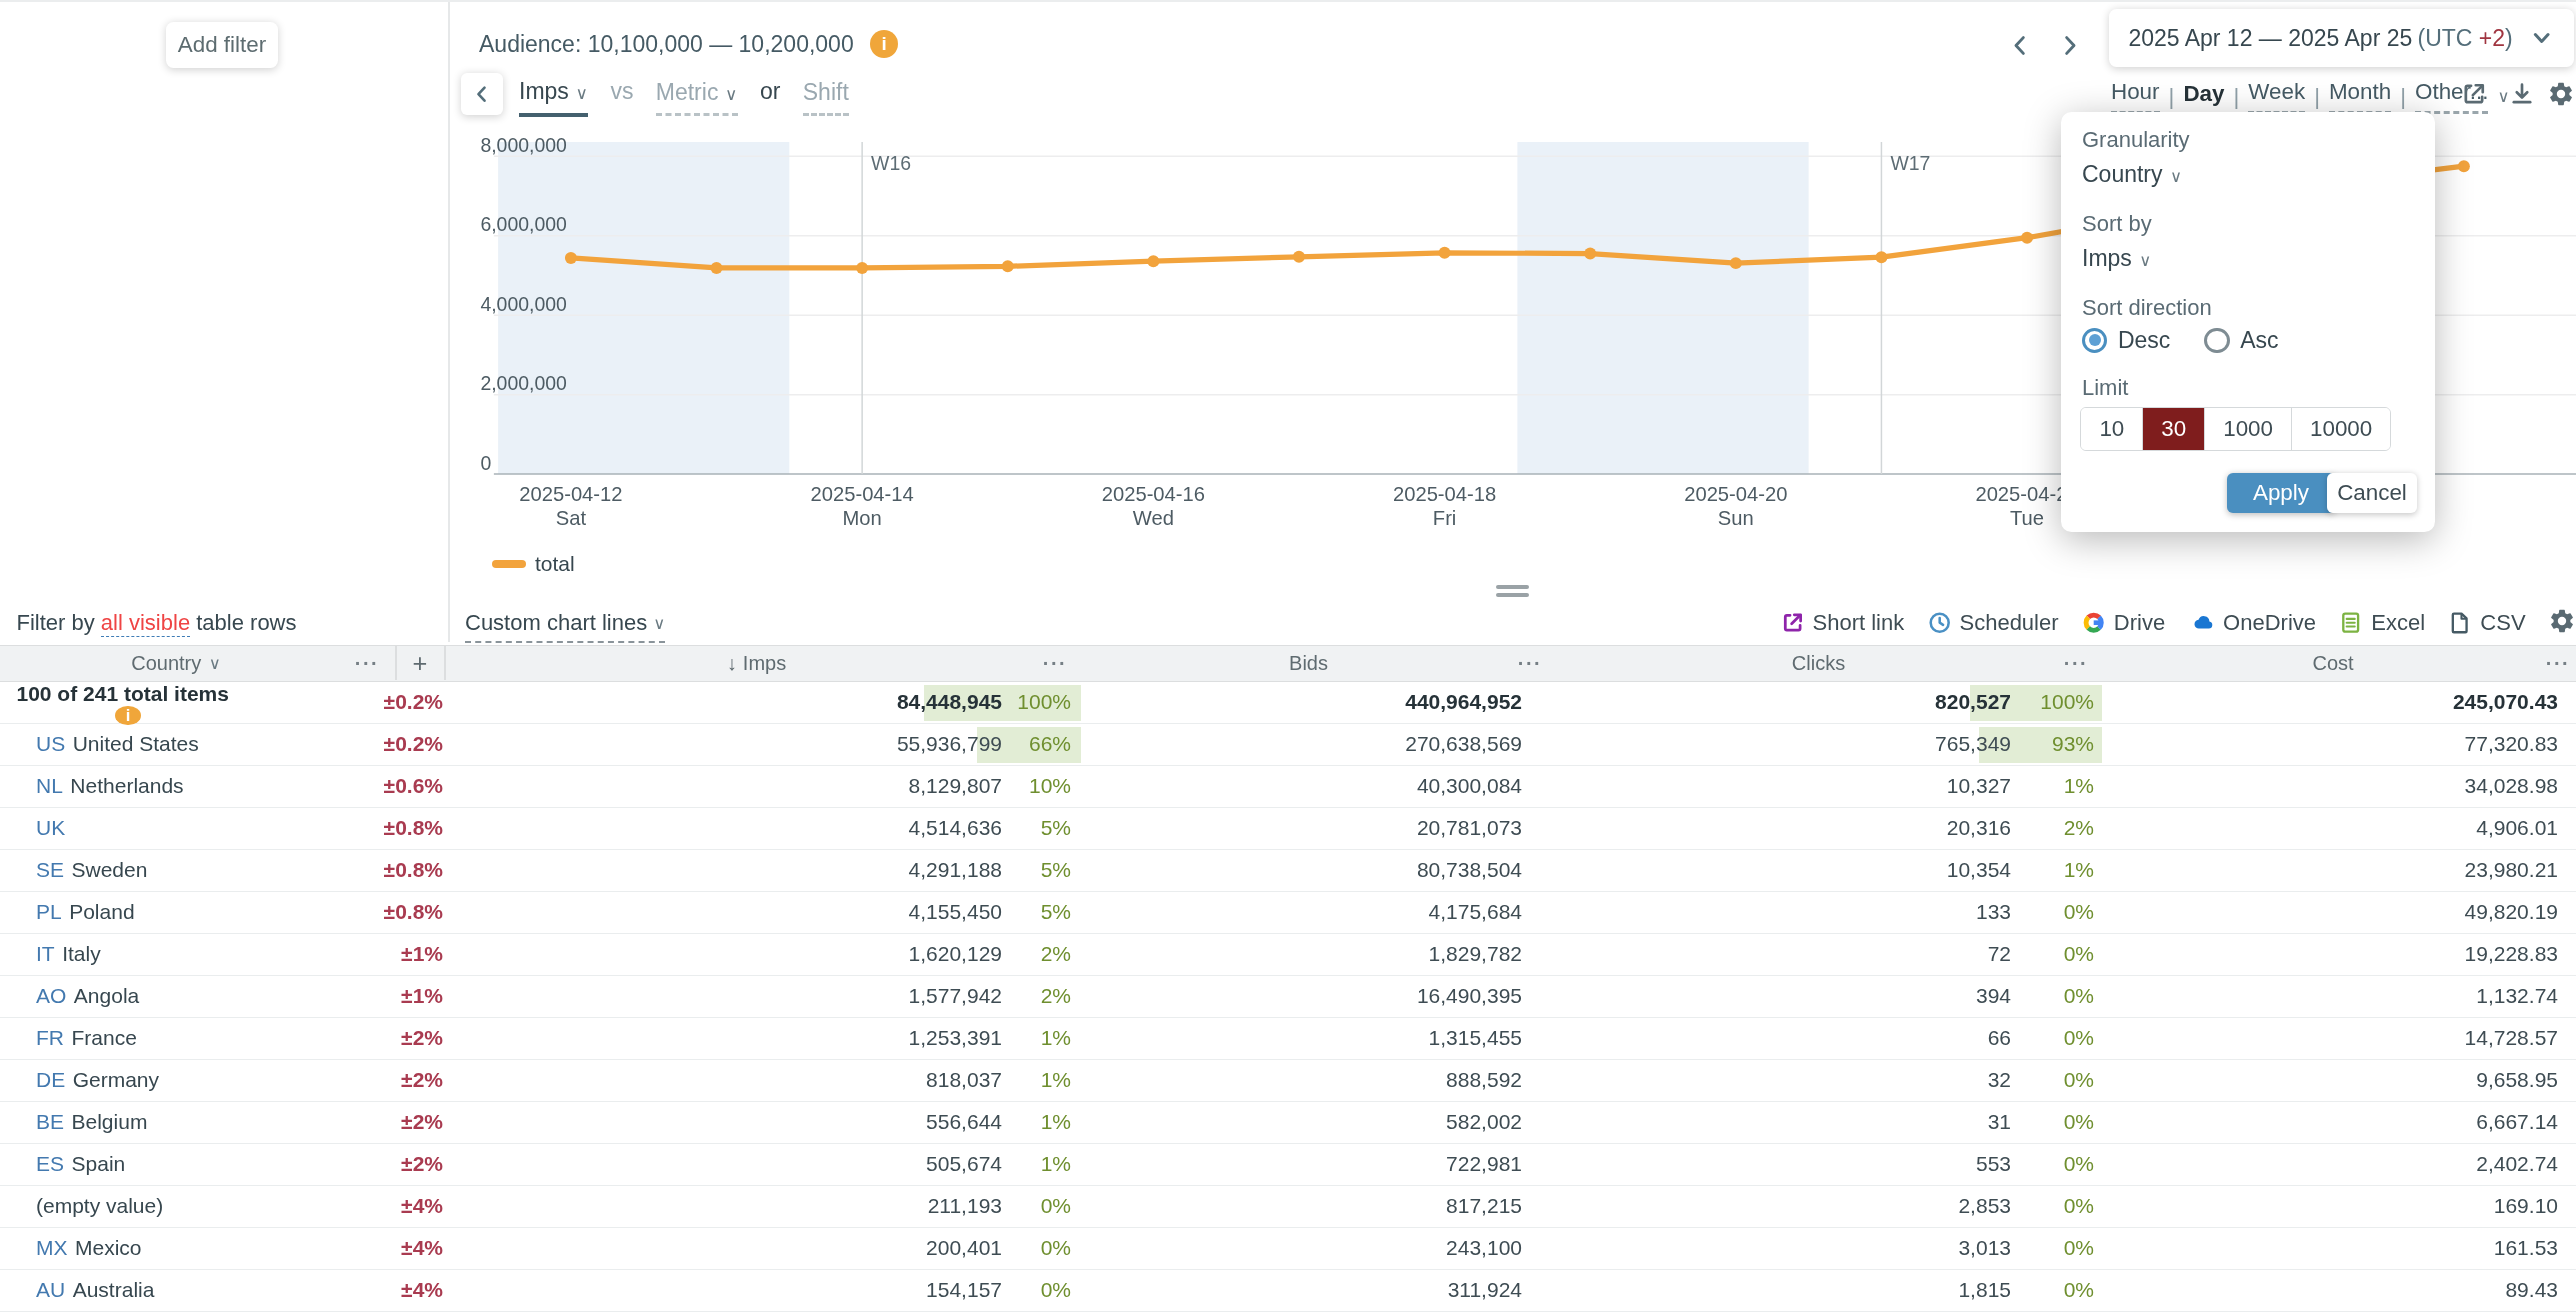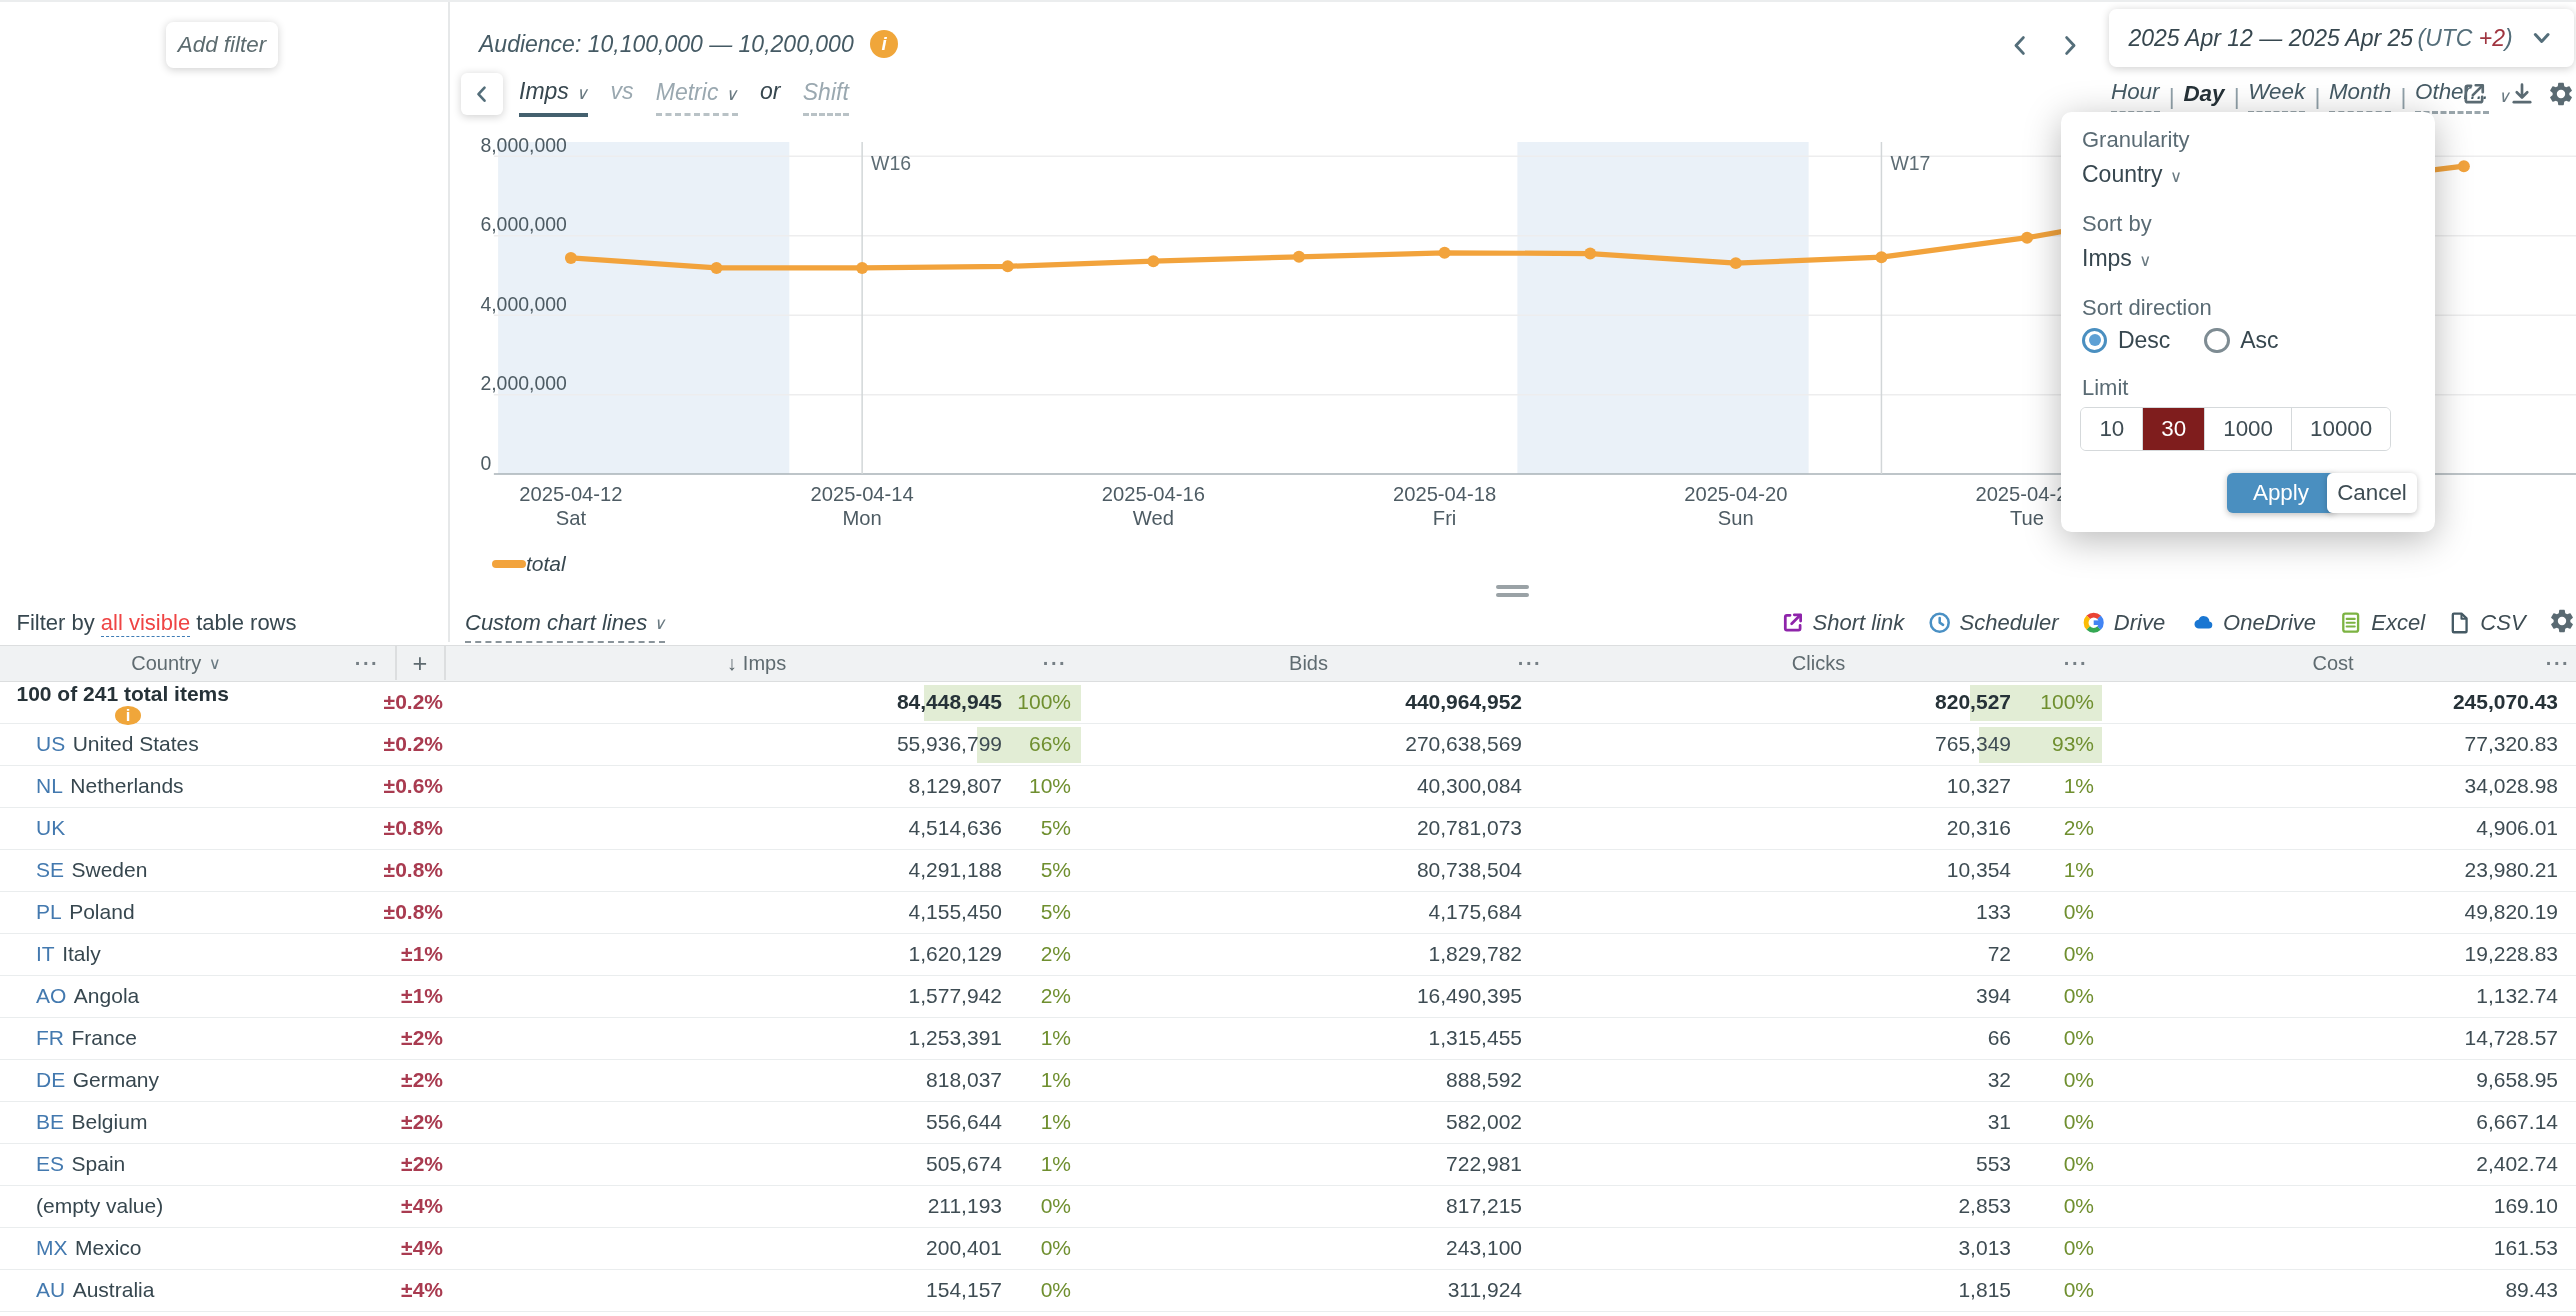--- a/index.html
+++ b/index.html
@@ -1,19 +1,19 @@
 <!DOCTYPE html>
 <html style="font-size:12px"><head>
 <meta charset="utf-8">
 <style>
   html,body{margin:0;padding:0;background:#fff;}
   body{width:2576px;height:1316px;position:relative;overflow:hidden;
        font-family:"Liberation Sans",sans-serif;color:#3e4c53;}
   .abs{position:absolute;}
-  .flex{display:flex;align-items:center;font-style:italic;}
+  .flex{display:flex;align-items:center;}
   .topline{left:0;top:0;width:2576px;height:1.5px;background:#ebedee;}
   .vdiv{left:448px;top:1.5px;width:1.5px;height:640px;background:#e6e8e9;}
   .card{background:#fff;border-radius:7.5px;box-shadow:0 1.5px 9px rgba(0,0,0,.18);}
   .btn-addfilter{left:166px;top:22.4px;width:112px;height:46px;font-size:22.4px;color:#5d6c70;justify-content:center;}
   .audience{left:479px;top:30px;font-size:23px;color:#455a64;}
   .info-badge{width:28px;height:28px;border-radius:50%;background:#f0a63a;color:#fff;
       font-size:18.7px;font-weight:bold;display:inline-flex;align-items:center;justify-content:center;}
   .nav-arrow{top:24px;width:42px;height:42px;justify-content:center;cursor:pointer;}
   .datecard{left:2109px;top:9px;width:465px;height:58px;padding:0 19.4px;box-sizing:border-box;font-size:23px;color:#37474f;}
   .datecard .sp{flex:1;}
@@ -25,21 +25,21 @@
   .tab-solid{color:#37474f;border-bottom:4.5px solid #44606e;}
   .tab-dash{color:#9aa8b0;border-bottom:3.7px dashed #b9c2c6;}
   .mjoin{color:#9aa8b0;padding-bottom:12px;}
   .mjoin.dark{color:#37474f;}
   .grantabs{left:2111px;top:79px;font-size:22.4px;gap:9px;}
   .gtab{color:#455a64;padding-bottom:6px;border-bottom:3px dashed #9aa6ac;cursor:pointer;}
   .gtab.sel{color:#263238;font-weight:bold;border-bottom:none;}
   .gsep{color:#90a0a8;}
   .gchev{font-size:16.5px;color:#6a7a82;}
   .iconbtn{top:79px;width:30px;height:30px;justify-content:center;cursor:pointer;}
-  .legend{left:492px;top:552px;font-size:21px;color:#37474f;}
+  .legend{left:492px;top:552px;gap:9px;font-size:21px;color:#37474f;}
   .legpill{width:34px;height:7.5px;border-radius:4.5px;}
   .draghandle{left:1496px;top:585px;width:33px;cursor:row-resize;}
   .draghandle div{height:3.7px;background:#9aa2a6;border-radius:2.2px;margin-bottom:4.5px;}
   .filterby{left:16.5px;top:610px;font-size:22px;color:#37474f;}
   .linkdash{color:#ef4444;border-bottom:1.5px dashed #3f7cb6;padding-bottom:1px;cursor:pointer;}
   .customlines{left:465px;top:610px;font-size:22px;color:#37474f;border-bottom:2.2px dashed #8a949a;padding-bottom:5.2px;cursor:pointer;}
   .customlines .gchev{margin-left:6px;}
   .exportbar{right:0;top:607px;gap:22.4px;}
   .exp-item{gap:7.5px;font-size:22px;color:#3e4c53;cursor:pointer;}
   .exp-item svg, .iconbtn svg{display:block;}

